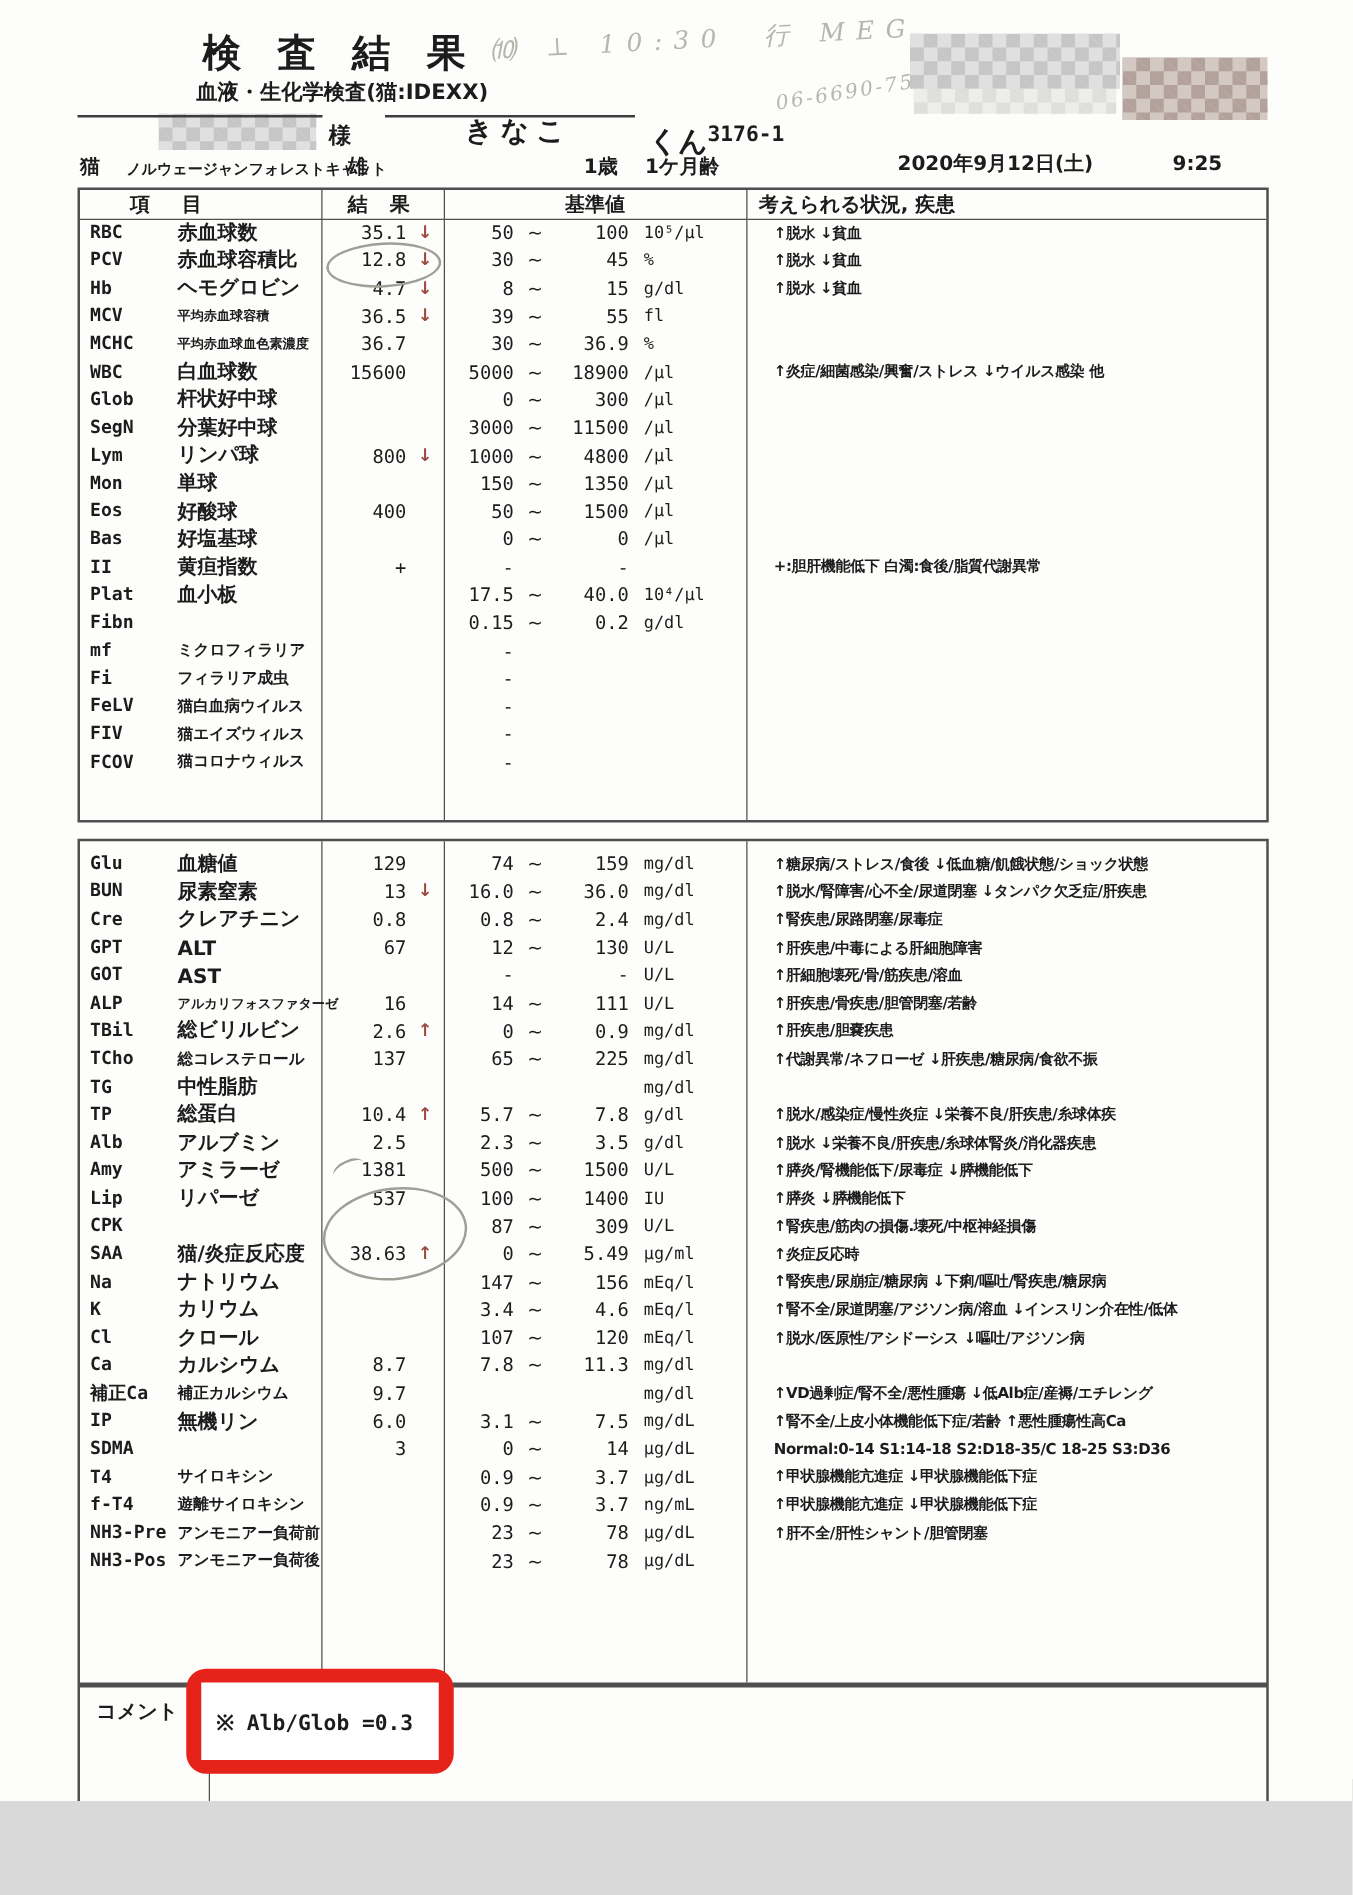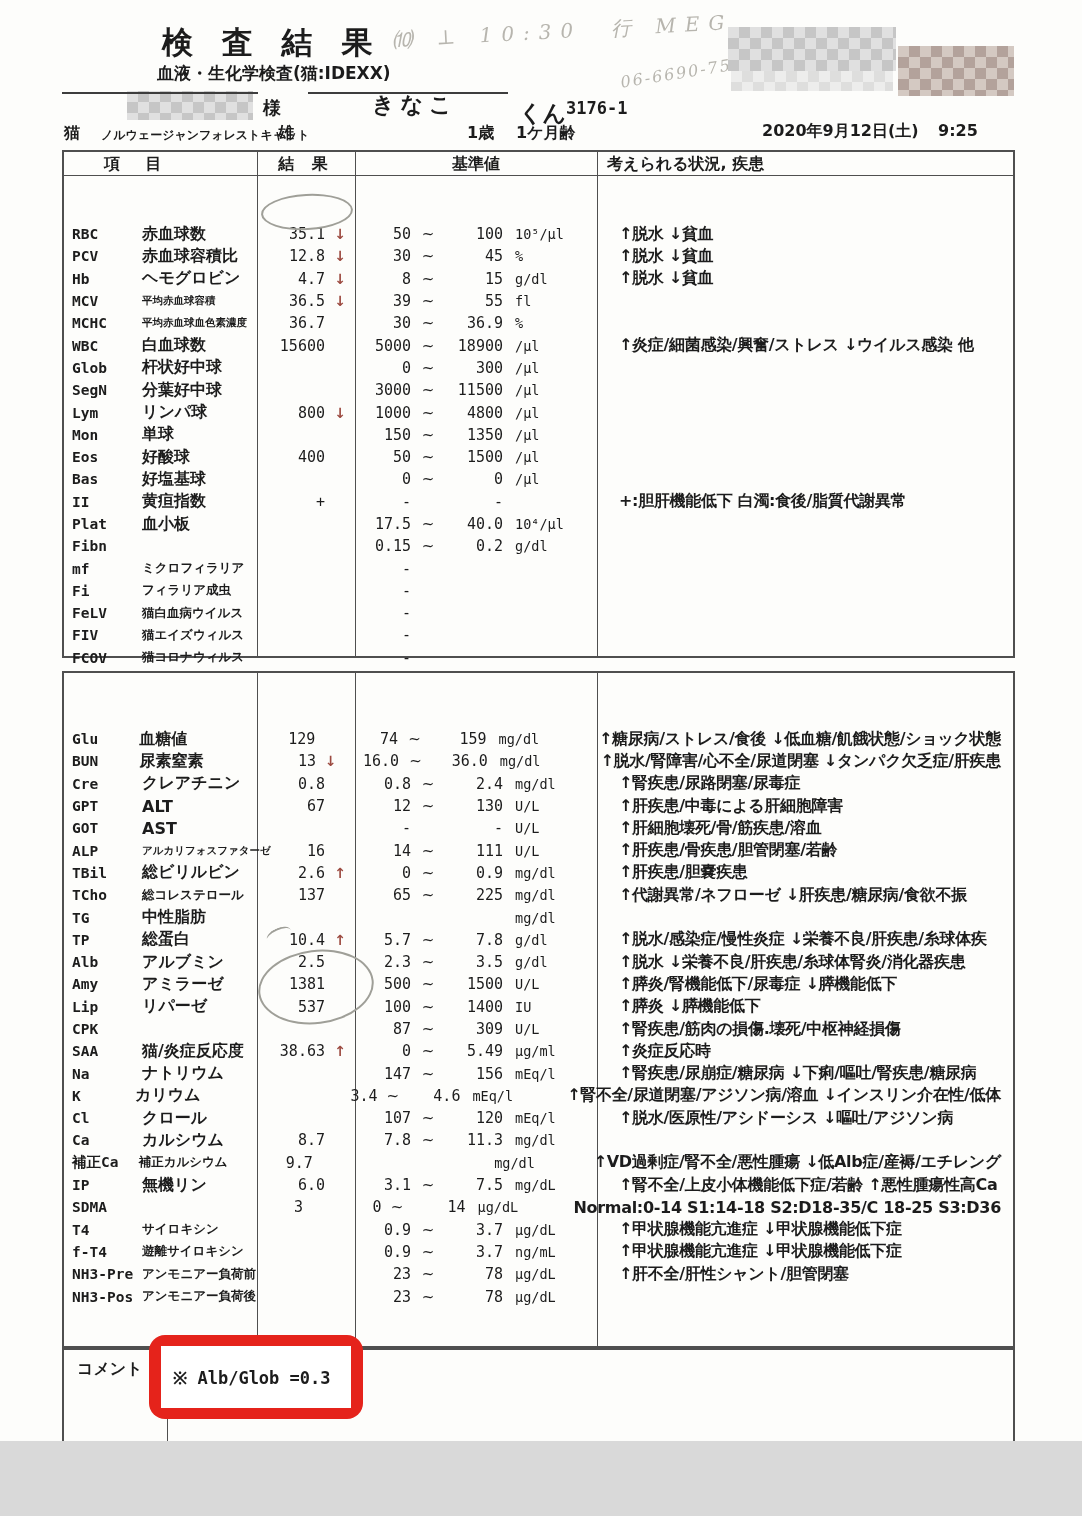--- a/index.html
+++ b/index.html
@@ -21,33 +21,33 @@
                      linear-gradient(45deg,#b3a29b 25%,#d4c9c2 25%,#d4c9c2 75%,#b3a29b 75%);}
   .mosaic.light{opacity:.55;}
   
   .uline{position:absolute;border-bottom:2px solid #3d3d3d;}
   .t{position:absolute;font-weight:bold;white-space:nowrap;}
   
   .box{position:absolute;left:62px;width:953px;border:2px solid #4f4f4f;box-sizing:border-box;background:transparent;}
   .vl{position:absolute;top:0;bottom:0;width:1px;background:#4f4f4f;}
   .hline{position:absolute;left:0;right:0;height:1px;background:#4f4f4f;}
   .colhead{position:absolute;top:1px;height:22px;line-height:22px;font-weight:bold;font-size:16px;white-space:nowrap;}
-  .rows{position:absolute;left:0;right:12px;margin-top:48px;}
+  .rows{position:absolute;left:0;right:0;}
   .row{display:flex;height:22.3px;align-items:center;white-space:nowrap;}
   .c-code{width:70px;padding-left:8px;font-family:"DejaVu Sans Mono",monospace;font-weight:bold;font-size:14.5px;overflow:visible;}
   .c-name{width:115px;font-weight:bold;font-size:16px;overflow:visible;}
   .c-name.s{font-size:10.5px;}
   .c-name.m{font-size:12.5px;}
   .c-res{width:68px;text-align:right;font-family:"DejaVu Sans Mono",monospace;font-size:15px;}
   .c-flag{width:30px;text-align:center;color:#9c4a40;font-size:14px;font-weight:bold;}
   .c-low{width:56px;text-align:right;font-family:"DejaVu Sans Mono",monospace;font-size:15px;}
   .c-til{width:34px;text-align:center;font-size:15px;}
   .c-high{width:58px;text-align:right;font-family:"DejaVu Sans Mono",monospace;font-size:15px;}
   .c-unit{width:94px;padding-left:12px;font-size:13.5px;font-family:"DejaVu Sans Mono",monospace;}
-  .c-note{flex:1;padding-left:10px;font-size:16px;font-weight:bold;letter-spacing:-0.3px;}
+  .c-note{flex:1;padding-left:10px;font-size:12px;font-weight:bold;letter-spacing:-0.3px;}
   
   .pencil{position:absolute;border:2px solid #9f9f98;border-radius:50%;background:transparent;}
   .pencil-tick{position:absolute;width:26px;height:12px;border-top:2px solid #9f9f98;border-radius:50%;transform:rotate(-24deg);}
   
   .red-box{position:absolute;left:149px;top:1335px;width:214px;height:84px;background:#e5231b;border-radius:16px;
            padding:11px 12px;box-sizing:border-box;z-index:5;}
   .red-box .inner{width:100%;height:100%;background:#ffffff;display:flex;align-items:center;padding-left:12px;box-sizing:border-box;
            font-family:"DejaVu Sans Mono",monospace;font-weight:bold;font-size:17px;white-space:nowrap;}
 </style>
 </head>
@@ -70,21 +70,21 @@
   <div class="uline" style="left:308px;top:92px;width:200px;"></div>
   <div class="t" style="left:372px;top:90px;font-size:22px;letter-spacing:6px;">きなこ</div>
   <div class="t" style="left:519px;top:98px;font-size:23px;">くん</div>
   <div class="t" style="left:566px;top:98px;font-size:17px;font-family:'DejaVu Sans Mono',monospace;">3176-1</div>
 
   <div class="t" style="left:64px;top:123px;font-size:16px;">猫</div>
   <div class="t" style="left:101px;top:127px;font-size:12px;">ノルウェージャンフォレストキャット</div>
   <div class="t" style="left:278px;top:123px;font-size:16px;">雄</div>
   <div class="t" style="left:467px;top:123px;font-size:16px;">1歳</div>
   <div class="t" style="left:516px;top:123px;font-size:16px;">1ケ月齢</div>
-  <div class="t" style="left:762px;top:121px;font-size:16px;">2020年9月12日(土)</div>
+  <div class="t" style="left:718px;top:121px;font-size:16px;">2020年9月12日(土)</div>
   <div class="t" style="left:938px;top:121px;font-size:16px;">9:25</div>
 
   <div class="box" style="top:150px;height:508px;">
     <i class="vl" style="left:193px;"></i>
     <i class="vl" style="left:291px;"></i>
     <i class="vl" style="left:533px;"></i>
     <div class="hline" style="top:23px;"></div>
     <div class="colhead" style="left:16px;letter-spacing:10px;margin-left:24px;">項 目</div>
     <div class="colhead" style="left:193px;width:98px;text-align:center;letter-spacing:6px;">結 果</div>
     <div class="colhead" style="left:291px;width:242px;text-align:center;">基準値</div>

